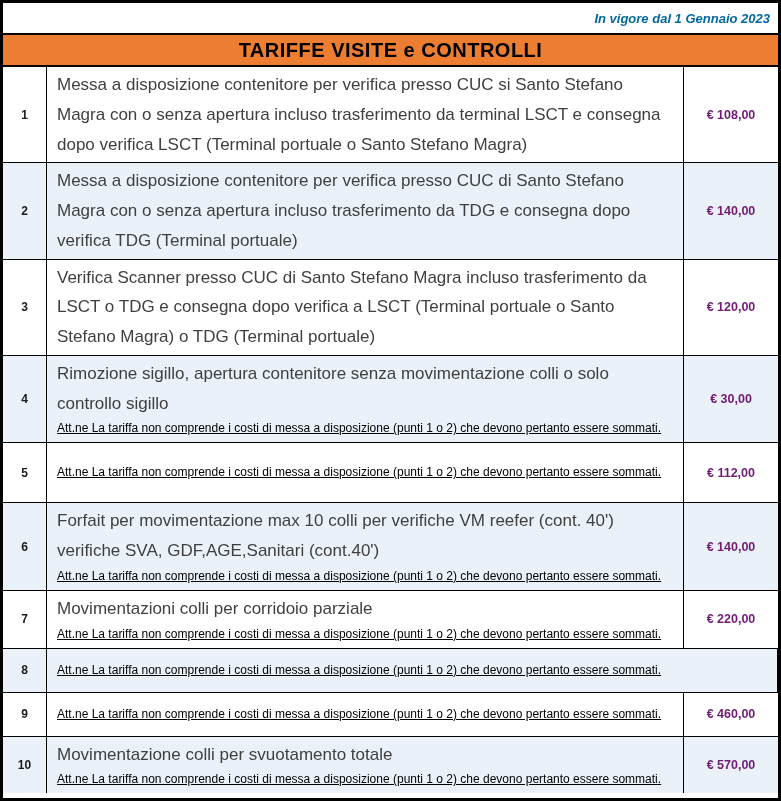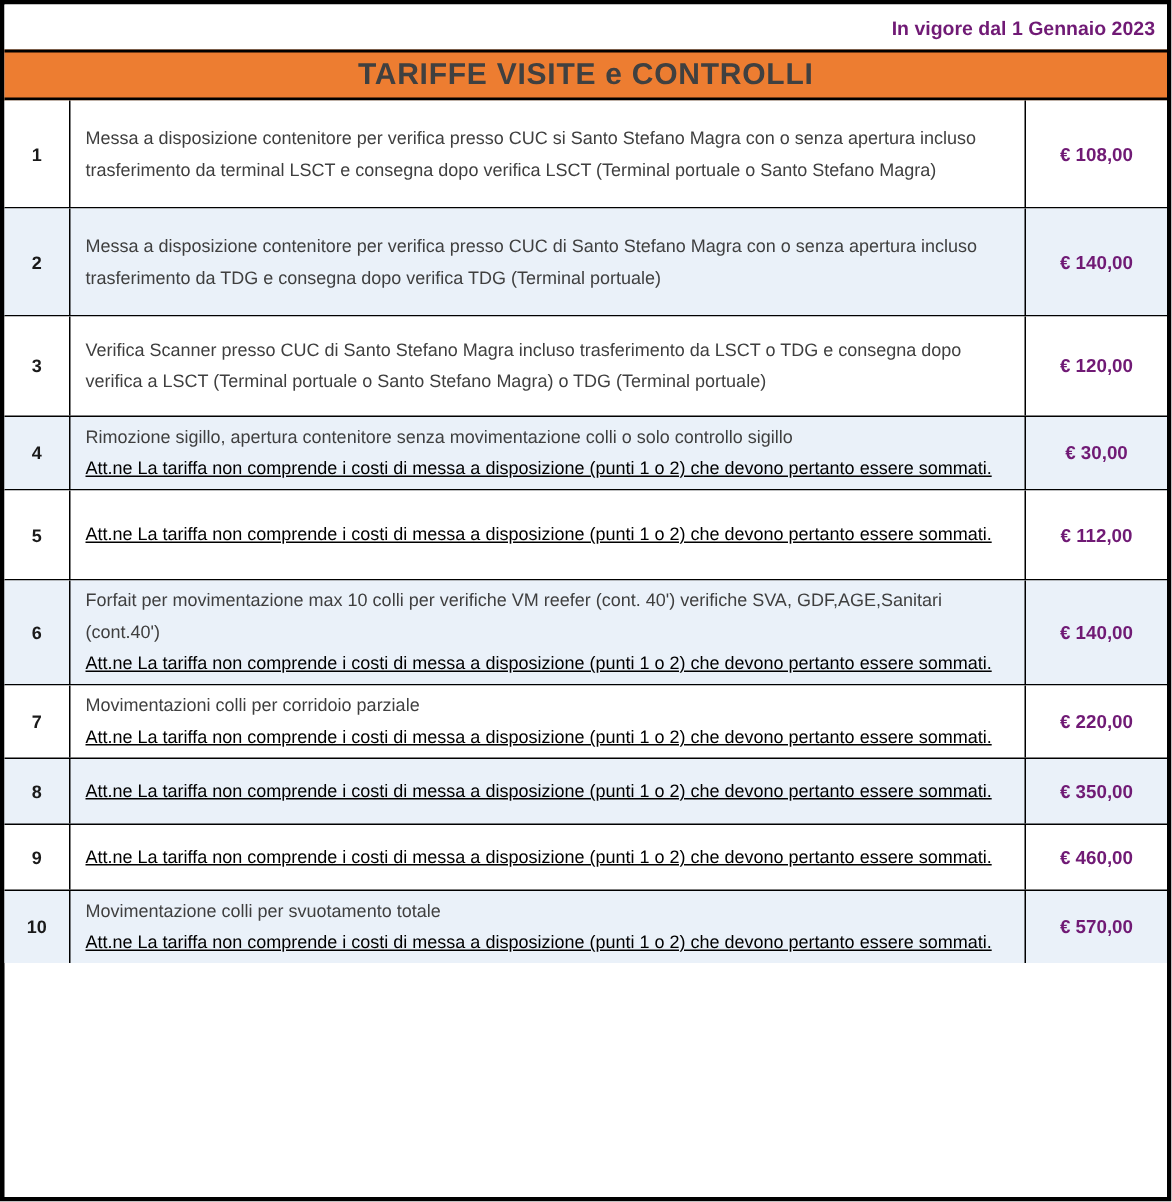--- a/index.html
+++ b/index.html
@@ -18,35 +18,36 @@
   }
   .topbar {
     height: 30px;
     flex: 0 0 30px;
     display: flex;
     align-items: center;
     justify-content: flex-end;
     padding-right: 8px;
     font-size: 13px;
     font-weight: bold;
-    color: #701a75;
+    color: #0369a1;
     background: #fff;
+    font-style: italic;
   }
   .banner {
     height: 34px;
     flex: 0 0 34px;
     border-top: 2px solid #000;
     border-bottom: 2px solid #000;
     display: flex;
     align-items: center;
     justify-content: center;
     font-size: 20px;
     font-weight: 600;
     letter-spacing: 0.5px;
-    color: #404040;
+    color: #000000;
   }
   .rows { display: flex; flex-direction: column; flex: 1 1 auto; }
   .row {
     display: flex;
     border-bottom: 1px solid #000;
     background: #fff;
   }
   .row:last-child { border-bottom: none; }
   .cell-num {
     flex: 0 0 44px;
@@ -61,21 +62,21 @@
   .cell-desc {
     flex: 1 1 auto;
     border-right: 1px solid #000;
     padding: 3px 10px;
     display: flex;
     flex-direction: column;
     justify-content: center;
     overflow: hidden;
   }
   .desc-text {
-    font-size: 12px;
+    font-size: 17px;
     line-height: 1.75;
     color: #3f3f3f;
   }
   .desc-note {
     font-size: 12px;
     line-height: 1.75;
     color: #000;
     font-weight: normal;
     text-decoration: underline;
   }
@@ -174,21 +175,20 @@
       <div class="desc-note">Att.ne La tariffa non comprende i costi di messa a disposizione (punti 1 o 2) che devono pertanto essere sommati.</div>
     </div>
     <div class="cell-price">€ 220,00</div>
   </div>
 
   <div class="row" style="background: rgb(234, 241, 249);">
     <div class="cell-num">8</div>
     <div class="cell-desc">
       <div class="desc-note">Att.ne La tariffa non comprende i costi di messa a disposizione (punti 1 o 2) che devono pertanto essere sommati.</div>
     </div>
-    <div class="cell-price">€ 350,00</div>
   </div>
 
   <div class="row">
     <div class="cell-num">9</div>
     <div class="cell-desc">
       <div class="desc-note">Att.ne La tariffa non comprende i costi di messa a disposizione (punti 1 o 2) che devono pertanto essere sommati.</div>
     </div>
     <div class="cell-price">€ 460,00</div>
   </div>
 

